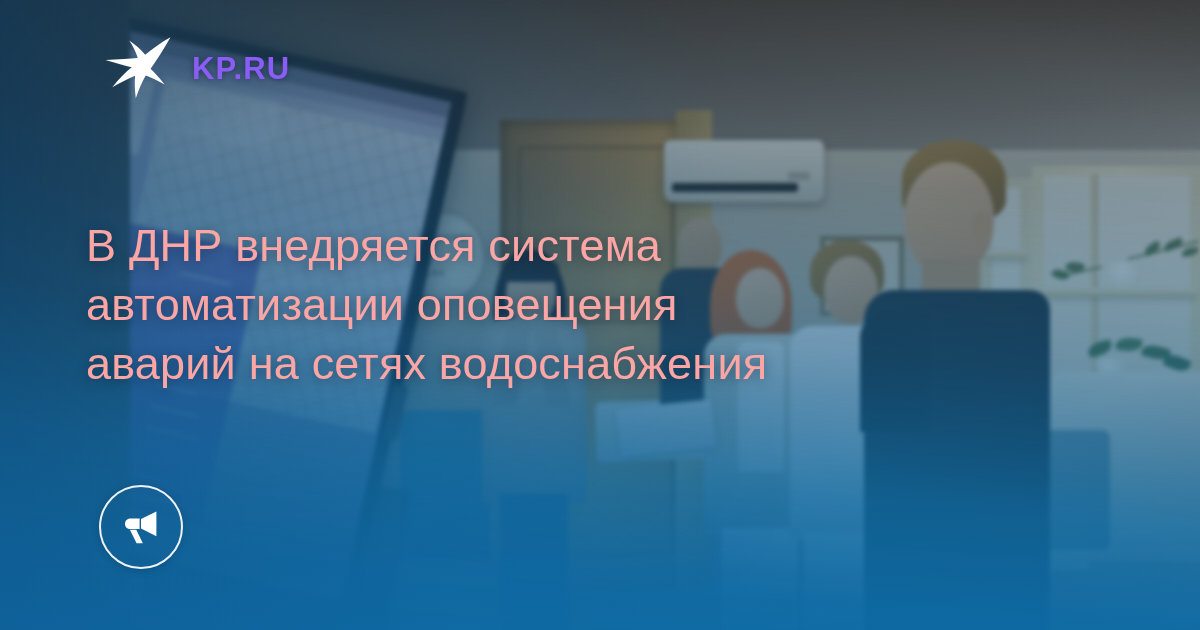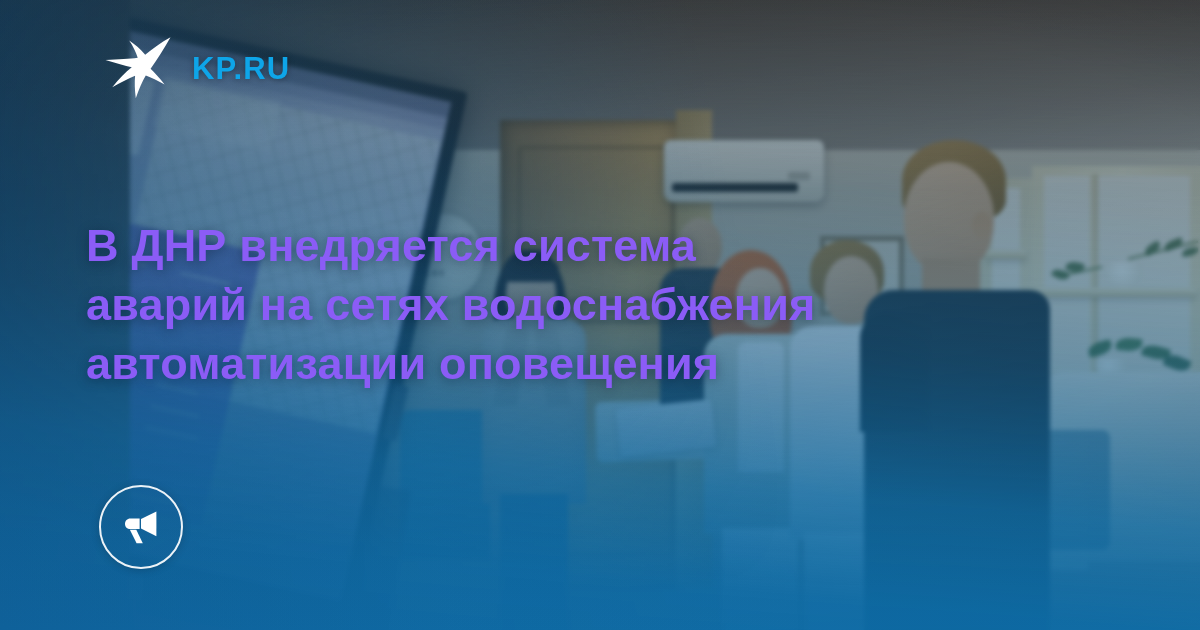--- a/index.html
+++ b/index.html
@@ -450,32 +450,32 @@
   
   .layer { position: absolute; inset: 0; }
 
   .brand {
     position: absolute;
     left: 104px; top: 36px;
     display: flex; align-items: center; gap: 20px;
   }
   .brand-bird { width: 68px; height: 64px; display: block; }
   .brand-name {
-    color: #0ea5e9;
+    color: #8b5cf6;
     font: 700 31px/1 "Liberation Sans", sans-serif;
     letter-spacing: 1.2px;
     text-shadow: 0 1px 6px rgba(0,0,0,.35);
   }
 
   .headline {
     position: absolute;
     left: 86px; top: 186px;
     width: 950px;
-    color: #8b5cf6;
-    font-weight: 700;
+    color: #fca5a5;
+    font-weight: 400;
     font-size: 45px;
     line-height: 59px;
     letter-spacing: .2px;
     text-shadow: 0 2px 12px rgba(6,28,48,.45);
   }
   .headline .ln { display: block; white-space: nowrap; }
 
   .badge {
     position: absolute;
     left: 99px; top: 485px;
@@ -658,22 +658,22 @@
 
     <div class="brand">
       <svg class="brand-bird" viewBox="0 0 68 64" aria-hidden="true">
         <path fill="#ffffff" d="M66.5 1.2 C57 6.5 48.6 12.4 41.2 18.8 C36.6 13.4 31.3 8.6 25.2 4.6 C29.1 10.4 31.9 16.1 33.7 21.8 C25.4 22.9 14.9 23.6 1.5 23.9 C12.2 27.2 20.9 29.6 27.8 31.3 C21.4 36.4 14.9 43.0 8.3 51.3 C16.9 46.3 24.5 42.5 31.1 39.8 C30.5 46.2 30.7 53.6 31.8 62.3 C34.9 53.1 38.2 45.6 41.8 39.5 C47.3 41.5 53.5 44.5 60.6 48.6 C55.5 42.0 50.8 36.8 46.6 32.8 C53.6 23.0 60.2 12.5 66.5 1.2 Z"></path>
       </svg>
       <span class="brand-name">KP.RU</span>
     </div>
 
     <h1 class="headline">
       <span class="ln">В ДНР внедряется система</span>
+      <span class="ln">автоматизации оповещения</span>
       <span class="ln">аварий на сетях водоснабжения</span>
-      <span class="ln">автоматизации оповещения</span>
     </h1>
 
     <div class="badge">
       <span class="badge-circle">
         <svg class="badge-icon" viewBox="0 0 42 42" aria-hidden="true">
           <path fill="#ffffff" d="M36.4 5.4 L36.4 30.3 L21.0 22.6 L21.0 13.1 Z"></path>
           <path fill="#ffffff" d="M10.2 12.6 L19.6 12.6 L19.6 23.1 L10.2 23.1 C7.3 23.1 5.0 20.8 5.0 17.9 C5.0 15.0 7.3 12.6 10.2 12.6 Z"></path>
           <path fill="#ffffff" d="M9.9 23.8 L16.3 23.8 L22.8 37.2 L16.6 37.2 Z"></path>
         </svg>
       </span>

